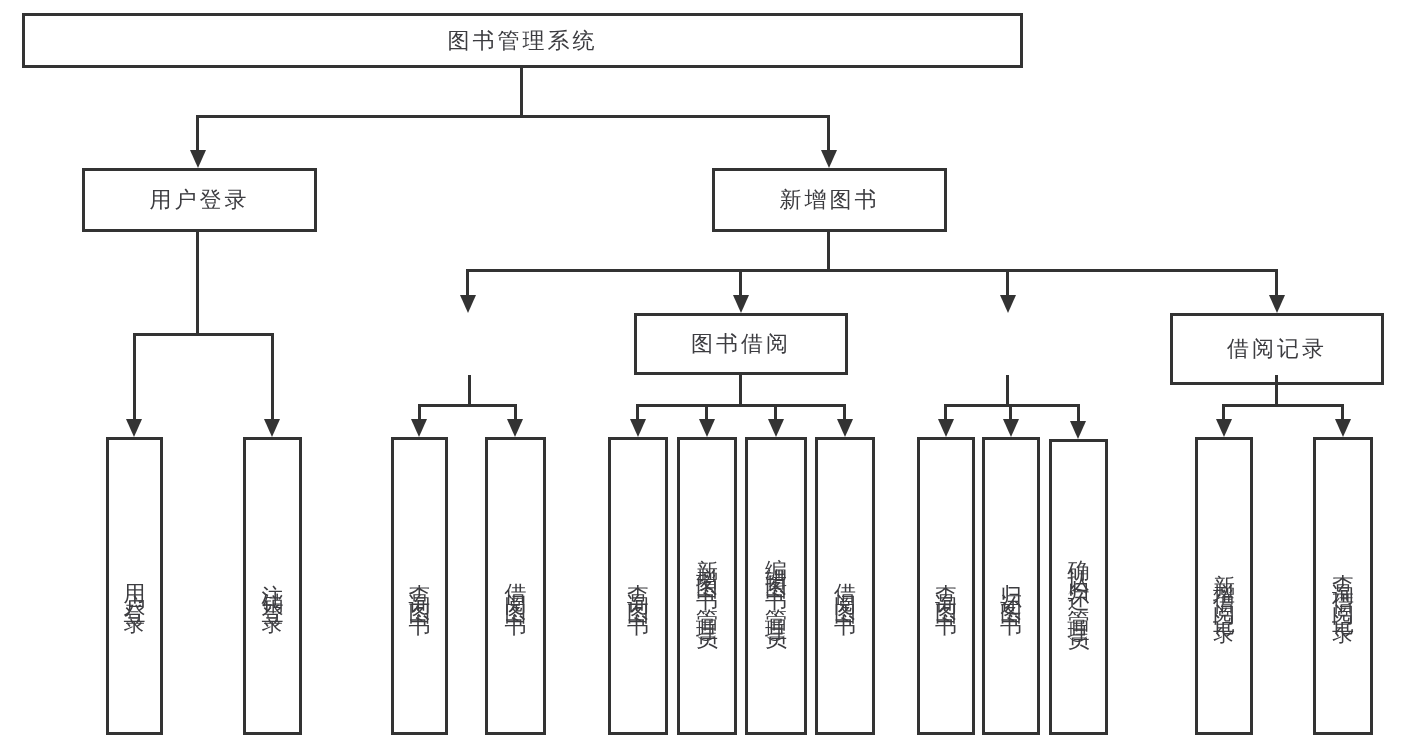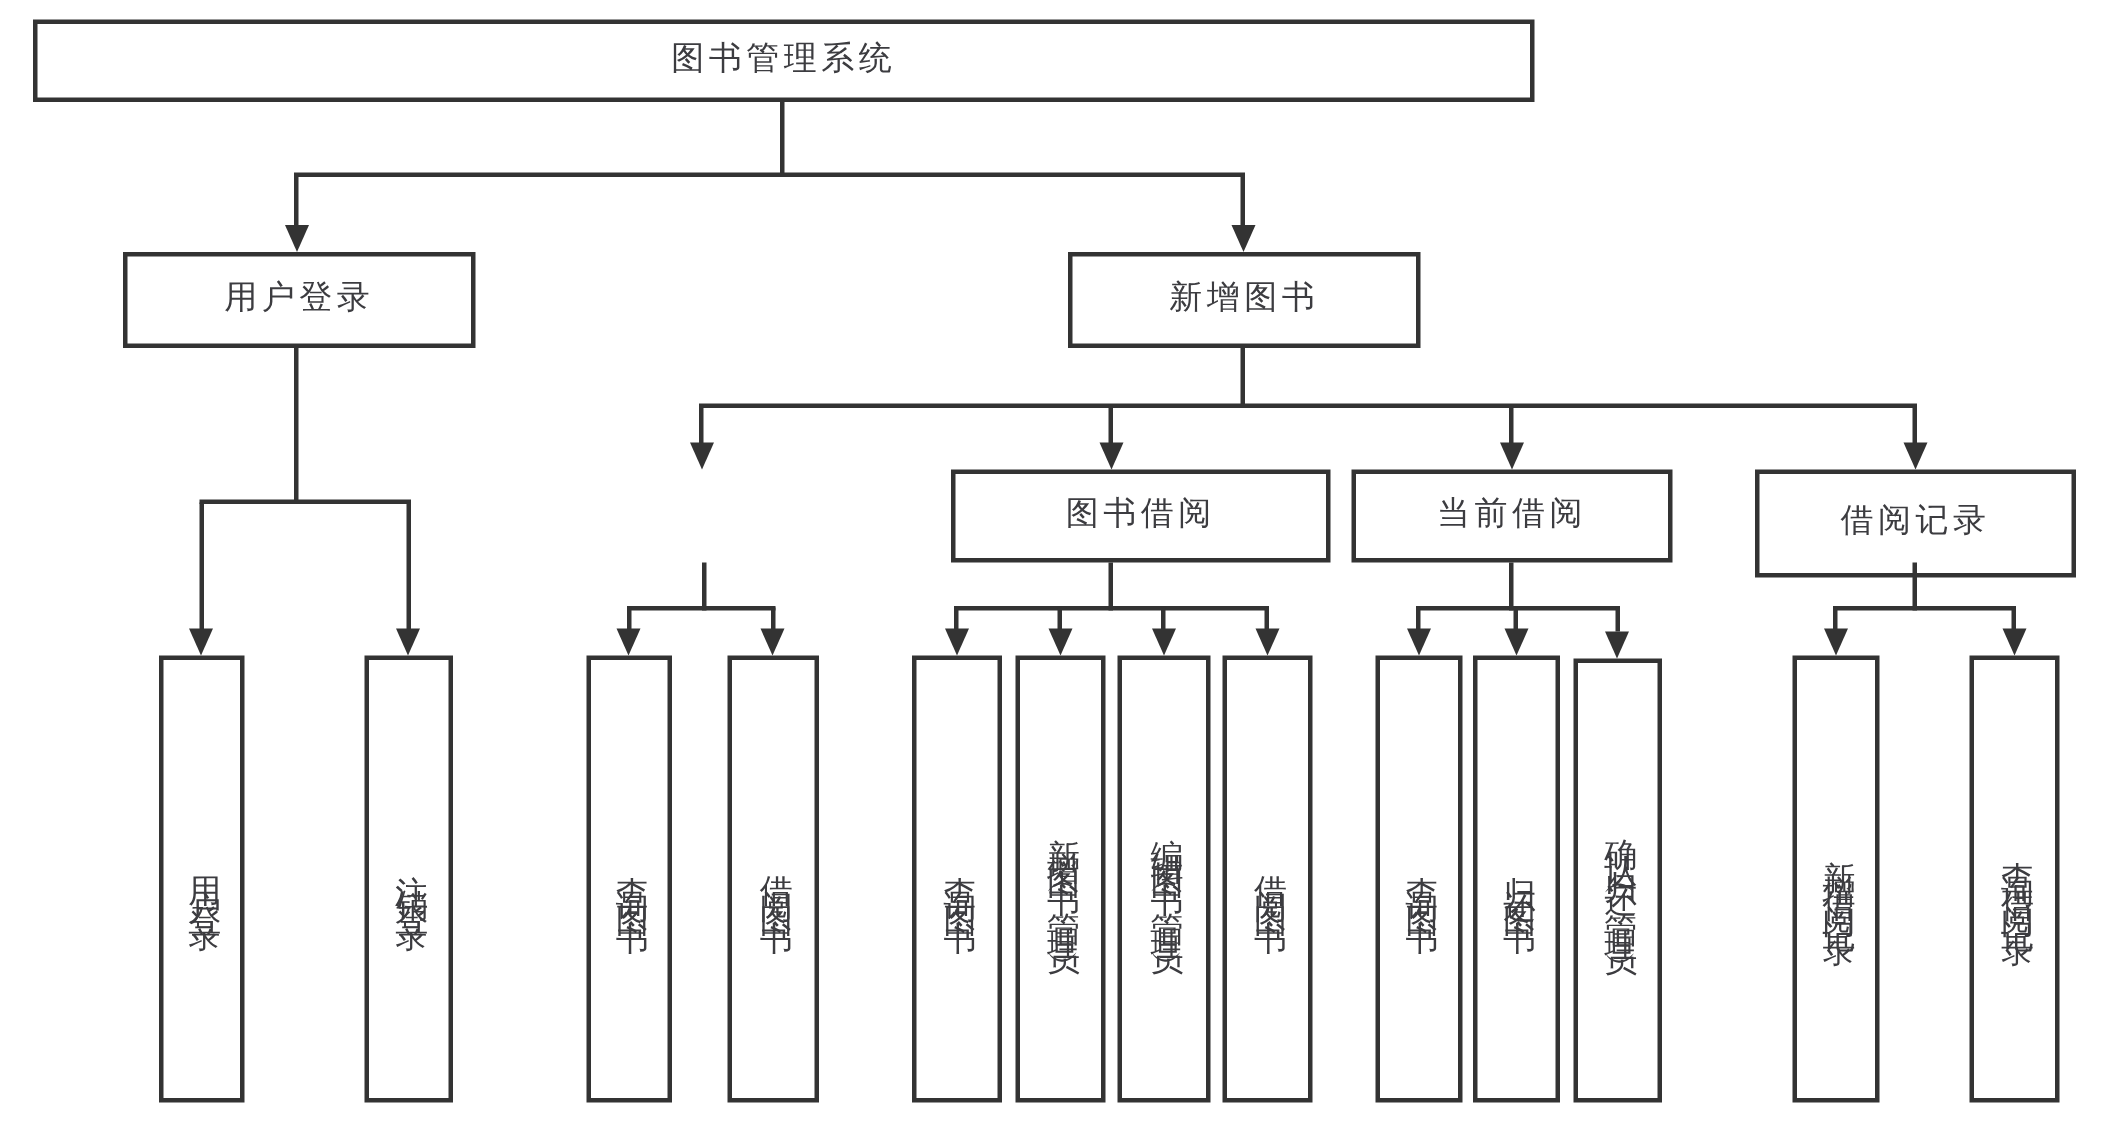--- a/index.html
+++ b/index.html
@@ -6,21 +6,21 @@
     --line:#333333;
     --text:#3c3c40;
     --watermark:#b5b5b5;
     --background:#ffffff;
   }
   html,body{margin:0;padding:0;background:#fff;}
   #canvas{
     position:relative;
     width:1405px;height:747px;
     background:var(--background);
-    font-family:Liberation Mono, monospace;
+    font-family:Liberation Sans, sans-serif;
     overflow:hidden;
   }
   .node{
     position:absolute;
     box-sizing:border-box;
     border:3px solid var(--line);
     background:#fff;
     display:flex;
     align-items:center;
     justify-content:center;
@@ -67,25 +67,22 @@
     <span class="lbl">图书管理系统</span>
   </div>
 
   <div class="node" style="left:82px;top:168px;width:235px;height:64px">
     <span class="lbl">用户登录</span>
   </div>
   <div class="node" style="left:712px;top:168px;width:235px;height:64px">
     <span class="lbl">新增图书</span>
   </div>
 
-  <div class="node" style="left:634px;top:313px;width:253px;height:62px">
+  <div class="node" style="left:634px;top:313px;width:214px;height:62px">
     <span class="lbl">图书借阅</span>
-  </div>
-  <div class="node" style="left:901px;top:313px;width:214px;height:62px">
-    <span class="lbl">当前借阅</span>
   </div>
   <div class="node" style="left:1170px;top:313px;width:214px;height:72px">
     <span class="lbl">借阅记录</span>
   </div>
 
   <div class="node" style="left:106px;top:437px;width:57px;height:298px">
     <span class="vlbl">用户登录</span>
   </div>
   <div class="node" style="left:243px;top:437px;width:59px;height:298px">
     <span class="vlbl">注销登录</span>

